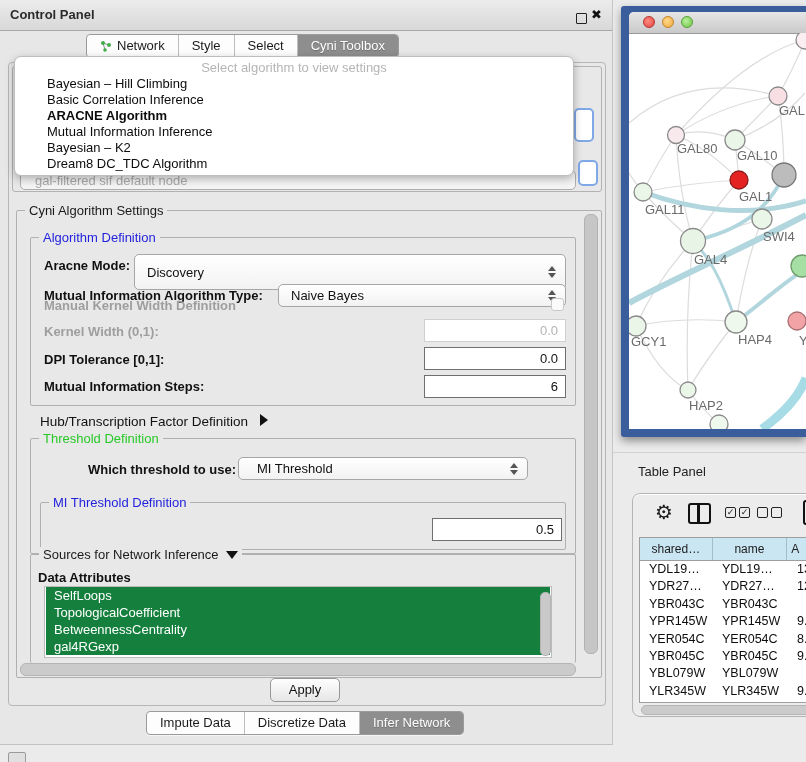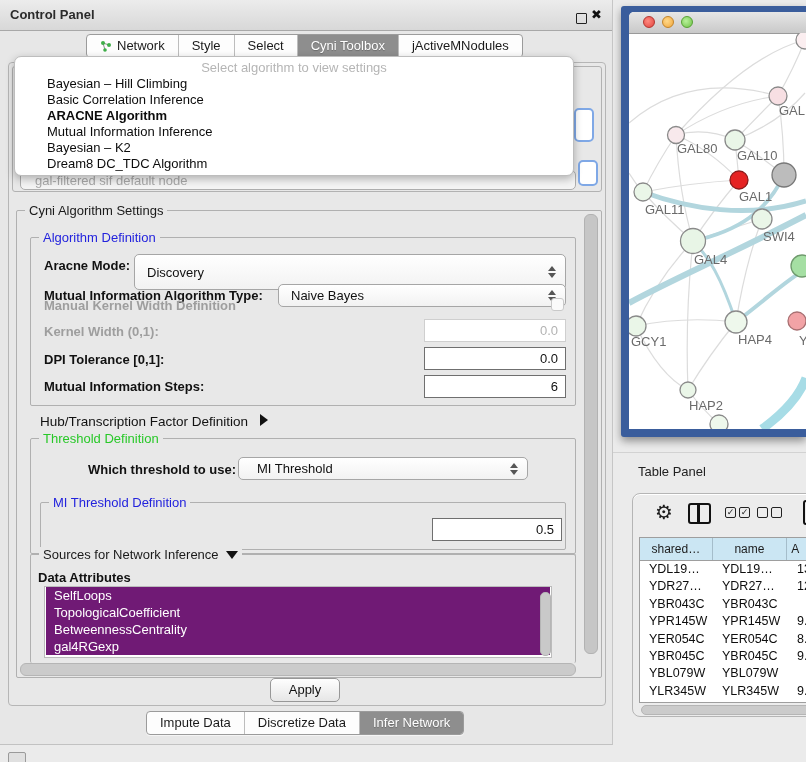--- a/index.html
+++ b/index.html
@@ -56,21 +56,21 @@
   .spin:after{bottom:0;border-top:5px solid #555;}
   .tfield{background:#fff;border:1px solid #6f6f6f;box-sizing:border-box;font-size:13px;color:#111;
     text-align:right;padding-right:7px;display:flex;align-items:center;justify-content:flex-end;}
   .tfield.dis{border:1px solid #cfcfcf;color:#b3b3b3;}
   .checkbox{width:13px;height:13px;border:1px solid #c9c9c9;border-radius:3px;background:#fafafa;box-sizing:border-box;}
   .tri{display:inline-block;width:0;height:0;}
   .tri.right{border-top:6px solid transparent;border-bottom:6px solid transparent;border-left:8px solid #111;}
   .tri.down{border-left:6px solid transparent;border-right:6px solid transparent;border-top:8px solid #111;}
   
   #attr-list{left:44px;top:586px;width:508px;height:72px;background:#fff;border:1px solid #bbb;box-sizing:border-box;overflow:hidden;}
-  .attr-item{height:17px;line-height:17px;font-size:13px;color:#fff;background:#701a75;padding-left:8px;margin:0 1px;white-space:nowrap;}
+  .attr-item{height:17px;line-height:17px;font-size:13px;color:#fff;background:#15803d;padding-left:8px;margin:0 1px;white-space:nowrap;}
   #attr-vscroll{left:540px;top:592px;width:9px;height:62px;background:#c9c9c9;border-radius:5px;border:1px solid #b5b5b5;}
   
   .vthumb{background:#c6c6c6;border:1px solid #b2b2b2;border-radius:6px;}
   .hthumb{background:#cbcbcb;border:1px solid #b5b5b5;border-radius:6px;}
   #apply-btn{left:270px;top:678px;width:68px;height:22px;border:1px solid #979797;border-radius:5px;
     background:linear-gradient(#fefefe,#e6e6e6);font-size:13px;color:#111;text-align:center;line-height:22px;}
   #mini-widget{left:8px;top:752px;width:16px;height:12px;border:1px solid #9a9a9a;border-radius:2px;background:#e0e0e0;}
   
   #net-frame{left:621px;top:6px;width:185px;height:431px;background:#3a5d9c;border-radius:3px 0 0 3px;
     box-shadow:0 4px 9px rgba(0,0,0,.4);}
@@ -123,23 +123,20 @@
       <span>Network</span>
     </span>
     <span class="item">
         <span>Style</span>
       </span>
     <span class="item">
         <span>Select</span>
       </span>
     <span class="item sel">
         <span>Cyni Toolbox</span>
-      </span>
-    <span class="item">
-        <span>jActiveMNodules</span>
       </span>
   </div>
 
   <div class="abs" id="content-frame"></div>
 
   <div class="abs" id="inference-panel"></div>
   <div class="abs focus-frag" style="left:574px;top:108px;height:30px;"></div>
   <div class="abs focus-frag" style="left:578px;top:160px;height:22px;"></div>
   <div class="abs" id="hidden-combo">gal-filtered sif default node</div>
 

